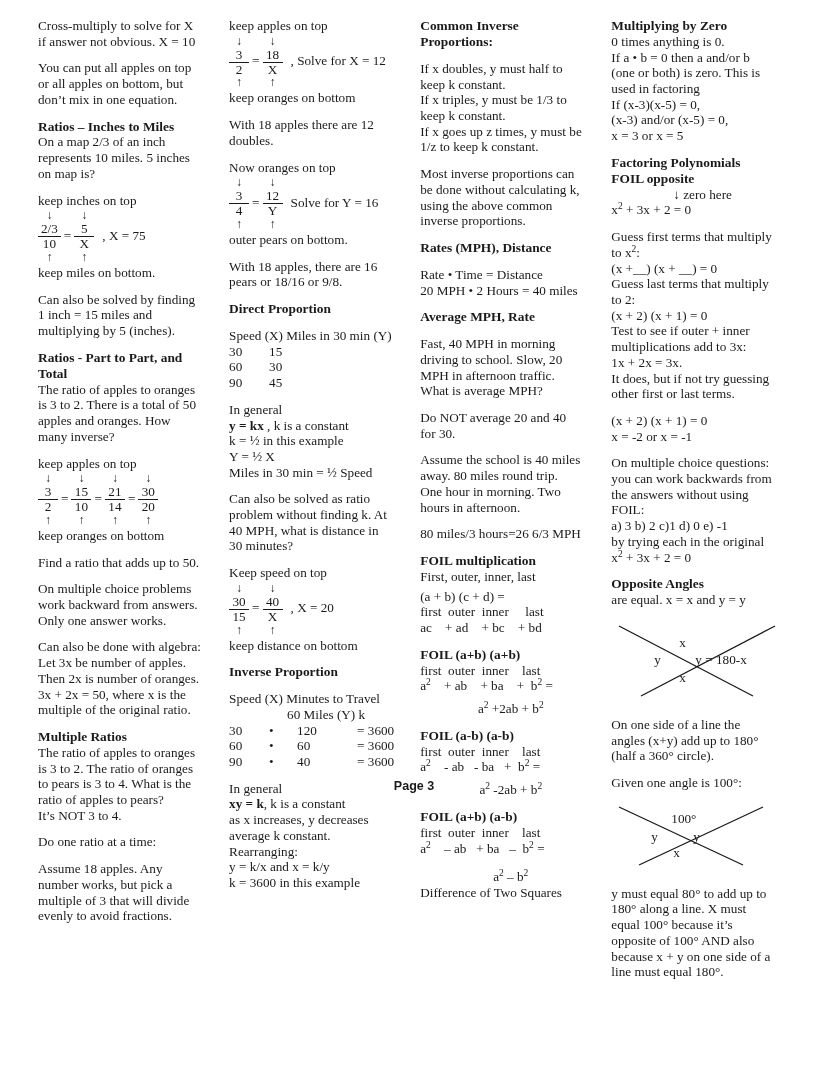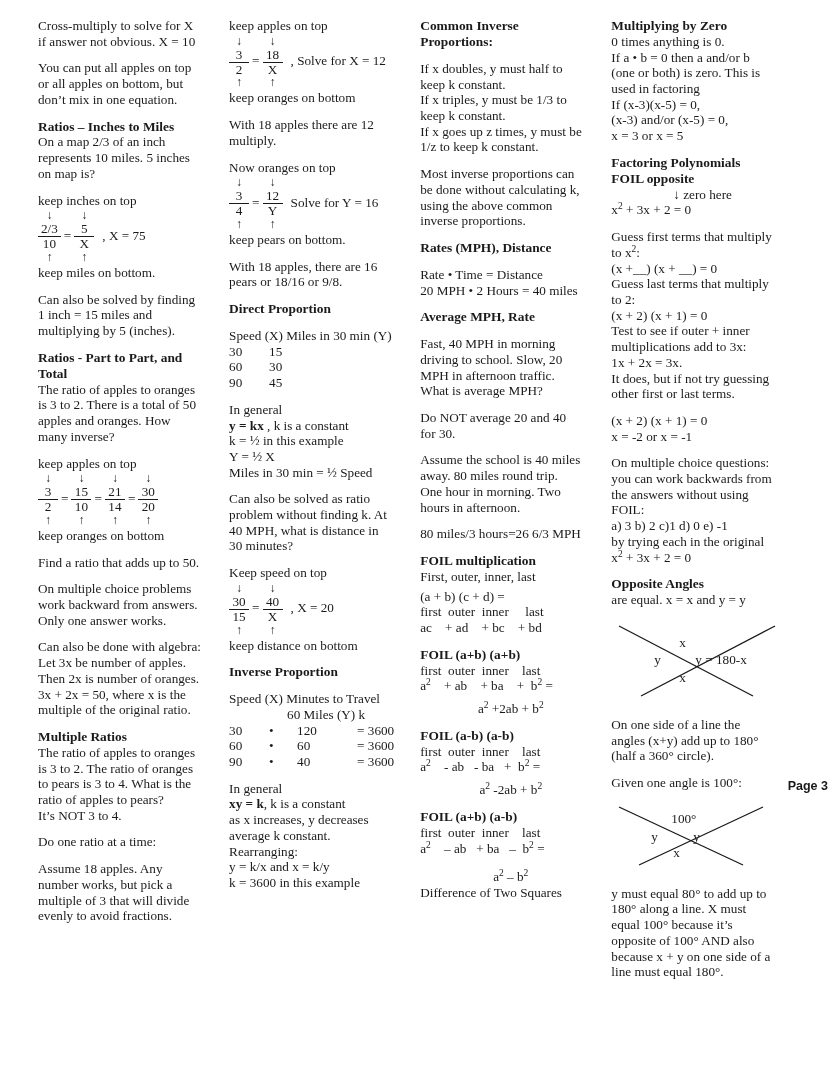--- a/index.html
+++ b/index.html
@@ -102,21 +102,21 @@
   .xfig { position: relative; width: 190px; height: 92px; margin: 6px 0 4px 0; }
   .xfig svg { position: absolute; top: 0; left: 0; }
   .xlab { position: absolute; font-size: 13.2px; }
 
   
   .footer {
     position: absolute;
     left: 0;
     right: 0;
     bottom: 8px;
-    text-align: right;
+    text-align: center;
   }
   .footer .pg {
     font-family: "Liberation Sans", sans-serif;
     font-weight: bold;
     font-size: 12.5px;
     margin-bottom: 2px;
   }
   .footer .note { font-size: 11.6px; }
 </style>
 </head>
@@ -257,41 +257,41 @@
           <span class="num">18</span>
           <span class="den">X</span>
           <span class="arrow">↑</span>
         </div>
         <span class="trail">,  Solve for X = 12</span>
       </div>
       <p class="tx">keep oranges on bottom</p>
     </div>
     <div class="blk">
       <p class="tx">With 18 apples there are 12</p>
-      <p class="tx">multiply.</p>
+      <p class="tx">doubles.</p>
     </div>
     <div class="blk">
       <p class="tx">Now oranges on top</p>
       <div class="prop">
         <div class="propterm">
           <span class="arrow">↓</span>
           <span class="num">3</span>
           <span class="den">4</span>
           <span class="arrow">↑</span>
         </div>
         <span class="eq">=</span>
         <div class="propterm">
           <span class="arrow">↓</span>
           <span class="num">12</span>
           <span class="den">Y</span>
           <span class="arrow">↑</span>
         </div>
         <span class="trail">Solve for Y = 16</span>
       </div>
-      <p class="tx">keep pears on bottom.</p>
+      <p class="tx">outer pears on bottom.</p>
     </div>
     <div class="blk">
       <p class="tx">With 18 apples, there are 16</p>
       <p class="tx">pears or 18/16 or 9/8.</p>
     </div>
     <div class="blk">
       <h3 class="hd">Direct Proportion</h3>
     </div>
     <div class="blk rowtab">
       <p class="tx">Speed (X) Miles in 30 min (Y)</p>

